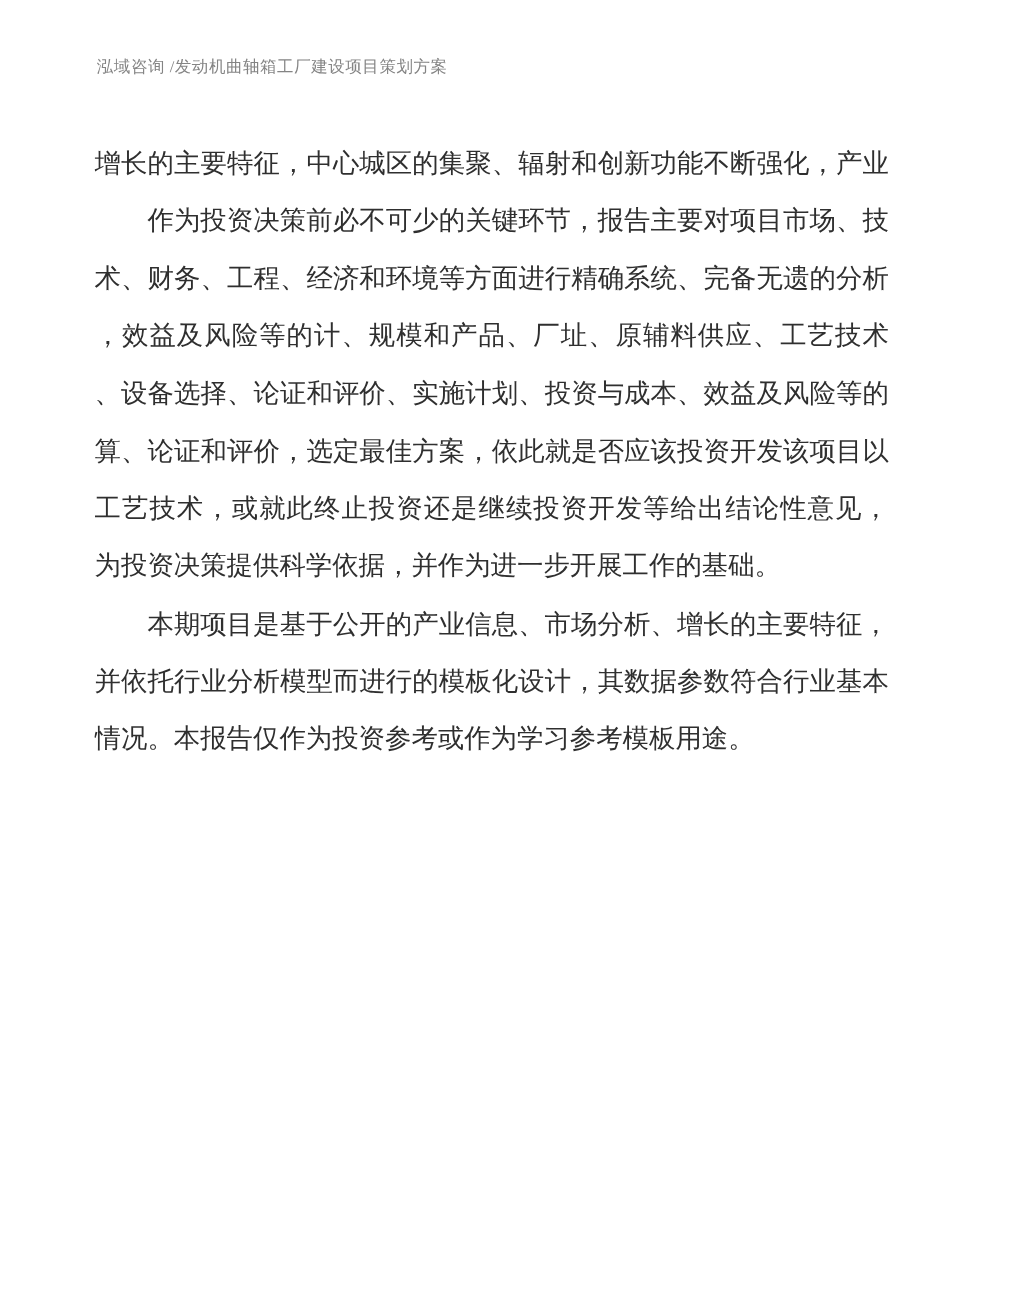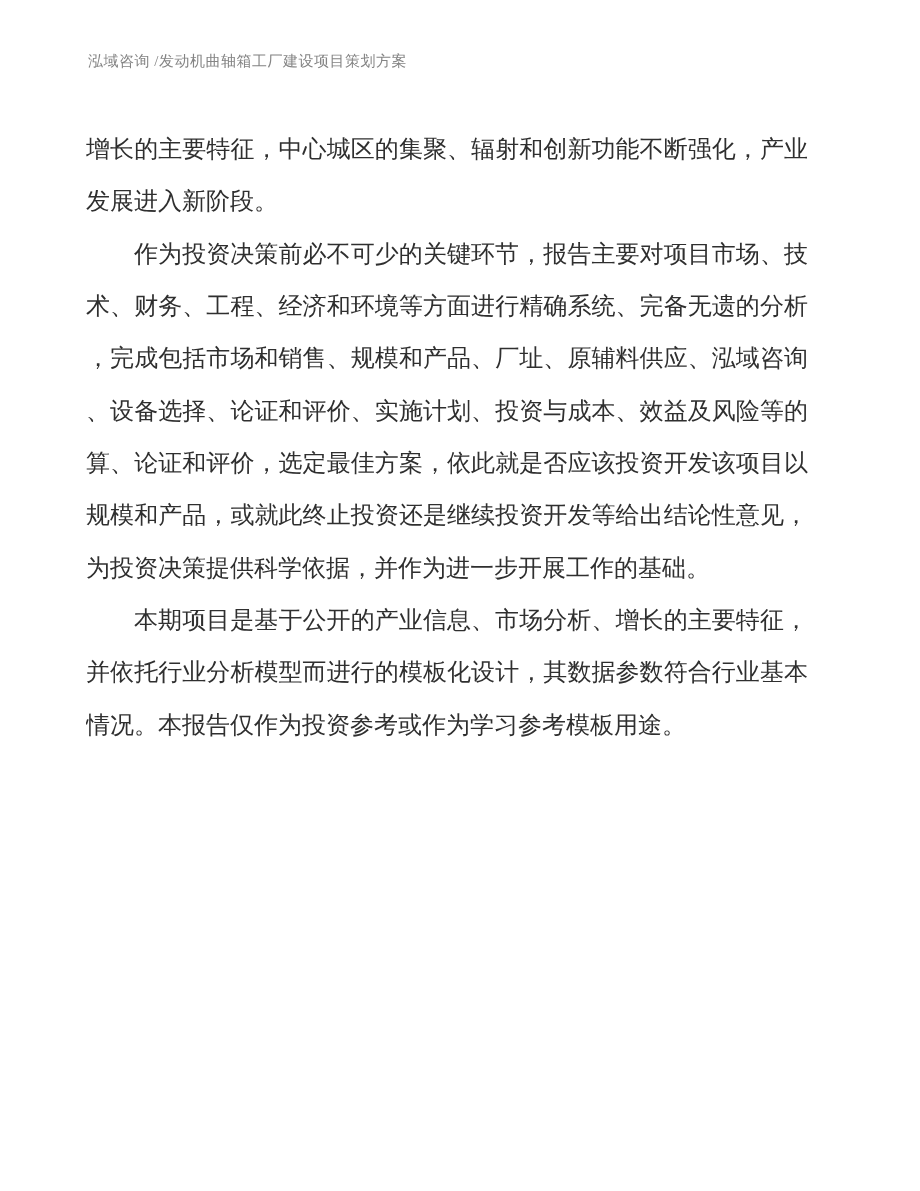--- a/index.html
+++ b/index.html
@@ -55,29 +55,28 @@
 </head>
 <body>
 
 <div class="page" style="background: rgb(255, 255, 255); padding-left: 46px;">
   <div class="header">
     <span style="color: rgb(132, 132, 132);">泓域咨询 /发动机曲轴箱工厂建设项目策划方案</span>
   </div>
   <div class="doc-body" id="doc-body" style="color: rgb(47, 47, 47);">
       <div class="para">
         <div class="line">增长的主要特征，中心城区的集聚、辐射和创新功能不断强化，产业</div>
-        <div class="line final">发展进入新阶段。</div>
       </div>
       <div class="para">
         <div class="line indent">作为投资决策前必不可少的关键环节，报告主要对项目市场、技</div>
         <div class="line">术、财务、工程、经济和环境等方面进行精确系统、完备无遗的分析</div>
-        <div class="line">，完成包括市场和销售、规模和产品、厂址、原辅料供应、泓域咨询</div>
+        <div class="line">，效益及风险等的计、规模和产品、厂址、原辅料供应、工艺技术</div>
         <div class="line">、设备选择、论证和评价、实施计划、投资与成本、效益及风险等的计</div>
         <div class="line">算、论证和评价，选定最佳方案，依此就是否应该投资开发该项目以</div>
-        <div class="line">规模和产品，或就此终止投资还是继续投资开发等给出结论性意见，</div>
+        <div class="line">工艺技术，或就此终止投资还是继续投资开发等给出结论性意见，</div>
         <div class="line final">为投资决策提供科学依据，并作为进一步开展工作的基础。</div>
       </div>
       <div class="para">
         <div class="line indent">本期项目是基于公开的产业信息、市场分析、增长的主要特征，</div>
         <div class="line">并依托行业分析模型而进行的模板化设计，其数据参数符合行业基本</div>
         <div class="line final">情况。本报告仅作为投资参考或作为学习参考模板用途。</div>
       </div>
     </div>
 </div>
 

